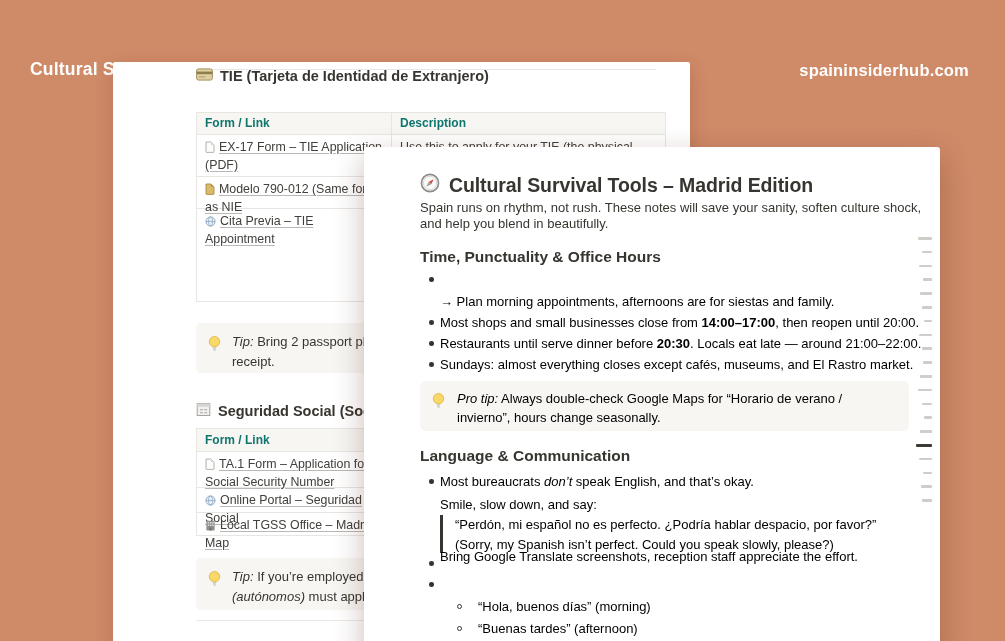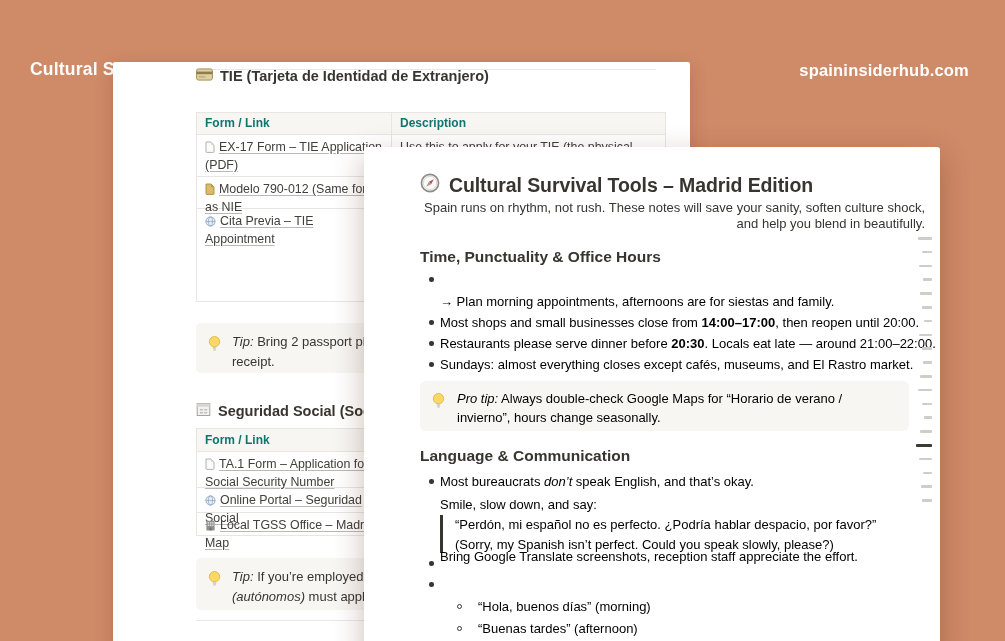--- a/index.html
+++ b/index.html
@@ -33,21 +33,21 @@
   .bc-th{background:var(--table-header-bg);font-weight:700;font-size:12px;color:#0f766e;}
   .bc-td1{width:195px;border-right:1px solid var(--border);padding:5px 8px;line-height:15.5px;}
   .bc-td2{flex:1;padding:5px 8px;line-height:15.5px;}
   .bc-link{text-decoration:underline;text-decoration-color:rgba(55,53,47,.35);text-underline-offset:2px;}
   .cell-icon{display:inline-block;vertical-align:-2px;margin-right:4px;}
   .tip{position:absolute;left:83px;width:450px;background:var(--callout-bg);border-radius:5px;
     padding:9px 12px 9px 12px;display:flex;gap:11px;font-size:13px;line-height:19.5px;color:var(--text);}
   .tip-lines{min-width:0;}
 
   
-  .fc{position:absolute;color:var(--text);text-align:right;}
+  .fc{position:absolute;color:var(--text);}
   .fc-title{display:flex;align-items:center;gap:9px;font-size:19.5px;font-weight:700;letter-spacing:-.1px;}
   .fc-intro{font-size:13px;line-height:15.5px;width:505px;}
   .fc-h2{font-size:15.5px;font-weight:700;}
   .fc-line{position:absolute;font-size:13px;line-height:17px;white-space:nowrap;}
   .fc-dot{position:absolute;width:4.5px;height:4.5px;border-radius:50%;background:var(--text);}
   .fc-circ{position:absolute;width:5px;height:5px;border-radius:50%;border:1.2px solid var(--text);background:transparent;}
   .fc-callout{position:absolute;left:56px;width:489px;background:var(--callout-bg);border-radius:6px;
     padding:8px 14px 8px 12px;display:flex;gap:12px;font-size:13px;line-height:19px;}
   .fc-quote-bar{position:absolute;width:2.5px;background:var(--text);}
   .fc-quote-text{position:absolute;font-size:13px;line-height:19.5px;white-space:nowrap;}
@@ -222,21 +222,21 @@
     <div class="fc fc-h2" style="left:56px;top:101px;">Time, Punctuality &amp; Office Hours</div>
 
     <span class="fc-dot" style="left:65px;top:130px;"></span>
 
     <div class="fc-line" style="left:76px;top:146px;"><span>→  Plan morning appointments, afternoons are for siestas and family.</span></div>
 
     <span class="fc-dot" style="left:65px;top:173px;"></span>
     <div class="fc-line" style="left:76px;top:167px;"><span>Most shops and small businesses close from </span><span class="b">14:00–17:00</span><span>, then reopen until 20:00.</span></div>
 
     <span class="fc-dot" style="left:65px;top:194px;"></span>
-    <div class="fc-line" style="left:76px;top:188px;"><span>Restaurants please serve dinner before </span><span class="b">20:30</span><span>. Locals eat late — around 21:00–22:00.</span></div>
+    <div class="fc-line" style="left:76px;top:188px;"><span>Restaurants until serve dinner before </span><span class="b">20:30</span><span>. Locals eat late — around 21:00–22:00.</span></div>
 
     <span class="fc-dot" style="left:65px;top:215px;"></span>
     <div class="fc-line" style="left:76px;top:209px;"><span>Sundays: almost everything closes except cafés, museums, and El Rastro market.</span></div>
 
     <div class="fc-callout" style="top:234px;height:50px;">
       <span style="margin-top:3px;">
         <svg width="13" height="18" viewBox="0 0 14 19">
             <circle cx="7" cy="7" r="5.6" fill="#f9d868" stroke="#dfb33c" stroke-width="0.9"></circle>
             <rect x="5" y="13" width="4" height="1.6" rx="0.8" fill="#c9c7c2"></rect>
             <rect x="5.4" y="15.2" width="3.2" height="1.4" rx="0.7" fill="#c9c7c2"></rect>

